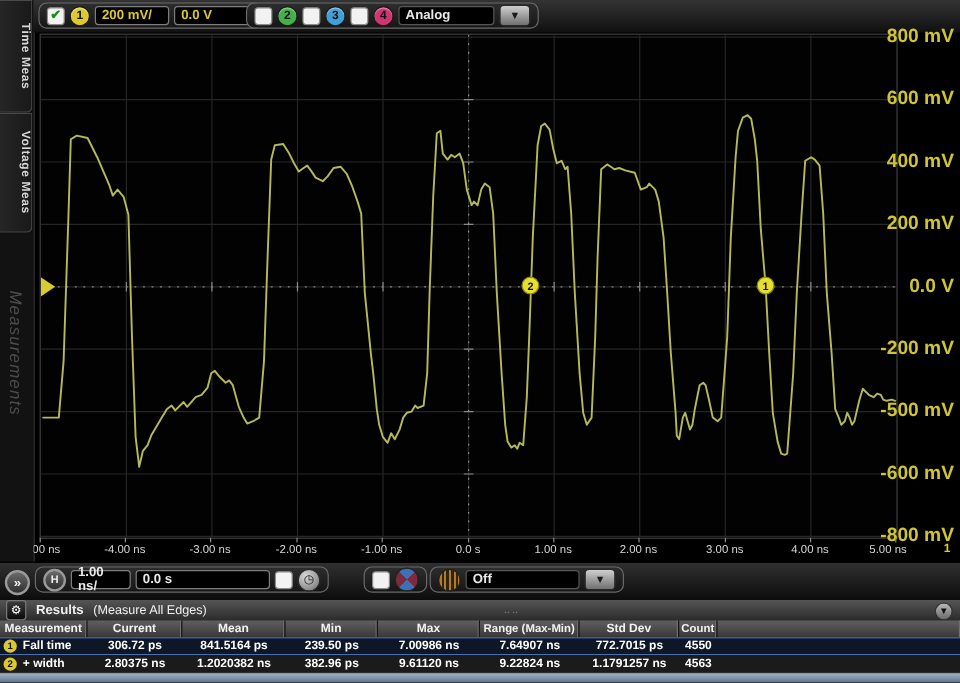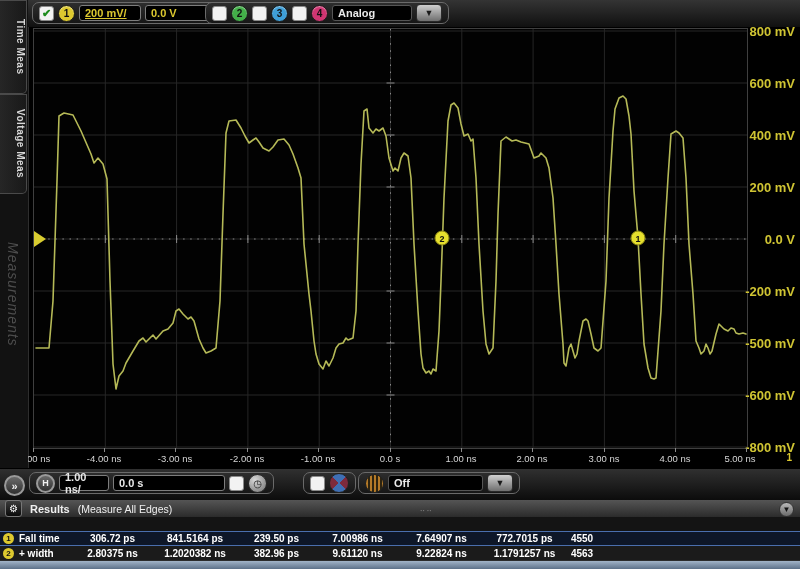--- a/index.html
+++ b/index.html
@@ -33,21 +33,21 @@
   .fld.wht{color:#e9e9e9;}
   .vbtn{width:24px;height:16px;border-radius:4px;border:1px solid #2a2a2a;
         background:linear-gradient(#cfcfcf,#6f6f6f);display:flex;align-items:center;justify-content:center;
         font-size:9px;color:#1a1a1a;font-weight:bold;}
   .circbtn{border-radius:50%;background:linear-gradient(#6a6a6a,#303030);border:2px solid #9a9a9a;
            color:#f0f0f0;display:flex;align-items:center;justify-content:center;font-weight:bold;}
   
   .plot{position:absolute;left:33px;top:28px;width:713px;height:419px;background:#020202;border:1px solid #3f3f3f;box-sizing:content-box;}
   .ylabels{position:absolute;left:747px;top:28px;width:53px;height:421px;}
   .ylabels span{position:absolute;right:5px;transform:translateY(-50%);
-                color:#cfc433;font-size:13px;font-weight:bold;white-space:nowrap;}
+                color:#cfc433;font-size:16px;font-weight:bold;white-space:nowrap;}
   .xaxis{position:absolute;left:28px;top:448px;width:772px;height:18px;overflow:hidden;}
   .xaxis .tick{position:absolute;top:0;width:1px;height:4px;background:#8a8a8a;}
   .xaxis span.xl{position:absolute;top:5px;transform:translateX(-50%);
                  color:#d6d6d6;font-size:9.5px;white-space:nowrap;}
   .xaxis .edge1{position:absolute;top:4px;right:8px;color:#ddc92f;font-size:10px;font-weight:bold;transform:none;}
   
   .results{position:absolute;left:0;top:500px;width:800px;height:69px;background:#141414;}
   .res-title{position:absolute;left:0;top:0;width:800px;height:17px;
              background:linear-gradient(#555,#2b2b2b);display:flex;align-items:center;gap:8px;
              color:#efefef;font-size:11px;box-sizing:border-box;padding:0 5px;}
@@ -88,21 +88,21 @@
   <div class="sidebar">
     <div class="vtab t1">Time Meas</div>
     <div class="vtab t2">Voltage Meas</div>
     <div class="watermark">Measurements</div>
   </div>
 
   <div class="topbar">
     <div class="grp" style="left:4px;">
       <div class="chk">✔</div>
       <div class="chcirc" style="background:#ddc92f;">1</div>
-      <div class="fld yel" style="width:62px;text-decoration:underline;">200 mV/</div>
+      <div class="fld yel" style="width:62px;">200 mV/</div>
       <div class="fld yel" style="width:66px;">0.0 V</div>
     </div>
     <div class="grp" style="left:177px;">
       <div class="chk" style="color:transparent;"></div>
       <div class="chcirc" style="background:#43b049;">2</div>
       <div class="chk" style="color:transparent;"></div>
       <div class="chcirc" style="background:#3f9fd8;">3</div>
       <div class="chk" style="color:transparent;"></div>
       <div class="chcirc" style="background:#d03572;">4</div>
       <div class="fld wht" style="width:80px;border-color:#555;">Analog</div>
@@ -195,20 +195,31 @@
   </div>
 
   <div class="results">
     <div class="res-title">
       <div class="gearbtn">⚙</div>
       <span style="font-weight:bold;">Results</span>
       <span style="font-size:10.5px;text-align:right;">(Measure All Edges)</span>
       <span class="res-handle">‥‥</span>
       <div class="collapsebtn">▼</div>
     </div>
+    <div class="res-head">
+      <div class="hc" style="width:73px">Measurement</div>
+      <div class="hc" style="width:79px">Current</div>
+      <div class="hc" style="width:86px">Mean</div>
+      <div class="hc" style="width:77px">Min</div>
+      <div class="hc" style="width:85px">Max</div>
+      <div class="hc" style="width:83px;font-size:9.5px;">Range (Max-Min)</div>
+      <div class="hc" style="width:83px">Std Dev</div>
+      <div class="hc" style="width:32px;font-size:9.5px;">Count</div>
+      <div class="hc" style="flex:1;border-right:none;"></div>
+    </div>
     <div class="res-row row1">
       <div class="c name" style="width:73px">
         <span class="badge">1</span>
         <span>Fall time</span>
       </div>
       <div class="c" style="width:79px">306.72 ps</div>
       <div class="c" style="width:86px">841.5164 ps</div>
       <div class="c" style="width:77px">239.50 ps</div>
       <div class="c" style="width:85px">7.00986 ns</div>
       <div class="c" style="width:83px">7.64907 ns</div>

